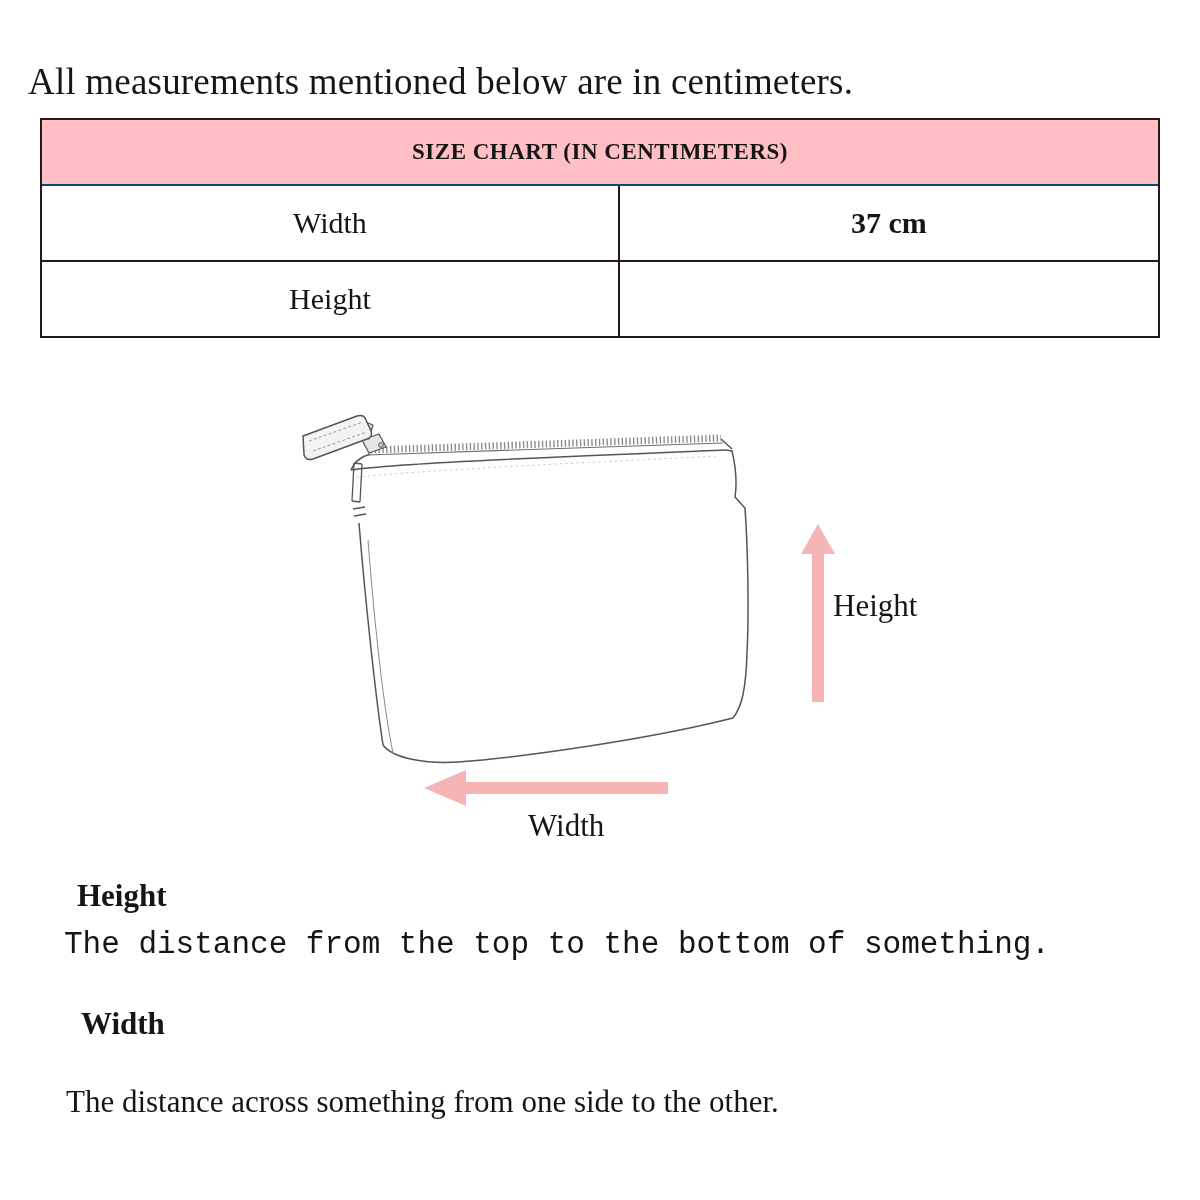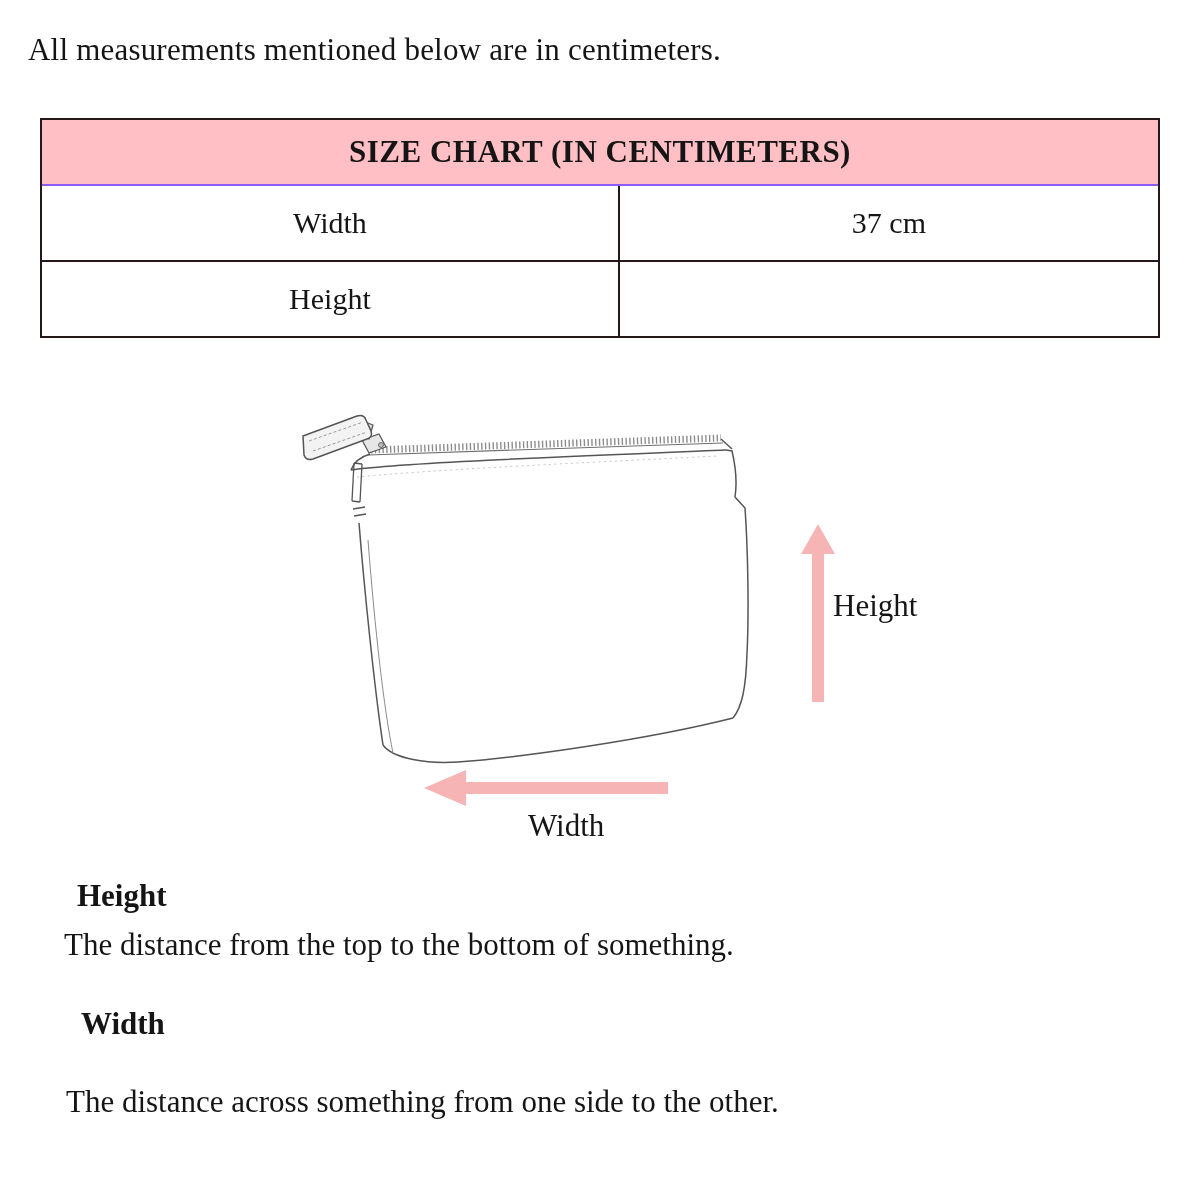--- a/index.html
+++ b/index.html
@@ -3,47 +3,47 @@
 <meta charset="utf-8">
 <style>
   html,body{margin:0;padding:0;}
   body{
     width:1200px;height:1200px;position:relative;background:#ffffff;
     font-family:"Liberation Serif","DejaVu Serif",serif;color:#151515;
     overflow:hidden;
   }
   .abs{position:absolute;}
   
-  #intro{left:28px;top:32px;font-size:31px;letter-spacing:.2px;}
+  #intro{left:28px;top:60px;font-size:37px;letter-spacing:.2px;}
   
   #size-table{
     left:40px;top:118px;width:1116px;
     border:2px solid #241818;
   }
   #size-table .thead{
-    height:64px;background:#ffbfc5;border-bottom:2px solid #8b5cf6;
+    height:64px;background:#ffbfc5;border-bottom:2px solid #0c4a6e;
     display:flex;align-items:center;justify-content:center;
-    font-weight:bold;font-size:31px;letter-spacing:.5px;
+    font-weight:bold;font-size:23px;letter-spacing:.5px;
   }
   #size-table .trow{display:flex;height:74px;}
   #size-table .trow + .trow{border-top:2px solid #241818;}
   #size-table .cell{display:flex;align-items:center;justify-content:center;font-size:30px;}
   #size-table .cell.label{width:51.6%;border-right:2px solid #241818;}
-  #size-table .cell.value{flex:1;}
+  #size-table .cell.value{flex:1;font-weight:bold;}
   
   #pouch-svg{left:280px;top:390px;}
   #height-arrow{left:796px;top:524px;}
   #width-arrow{left:420px;top:768px;}
   #height-arrow-label{left:833px;top:588px;font-size:31px;}
   #width-arrow-label{left:528px;top:808px;font-size:31px;}
   
   .def-term{font-weight:bold;font-size:31px;}
   .def-body{font-size:31px;}
   #def-height-term{left:77px;top:878px;}
-  #def-height-body{left:64px;top:927px;}
+  #def-height-body{left:64px;top:927px;font-family:Liberation Mono, monospace;}
   #def-width-term{left:81px;top:1006px;}
   #def-width-body{left:66px;top:1056px;margin-top:28px;}
 </style>
 </head>
 <body>
 
 <div class="abs" id="intro">All measurements mentioned below are in centimeters.</div>
 
 <div class="abs" id="size-table">
   <div class="thead">SIZE CHART (IN CENTIMETERS)</div>

